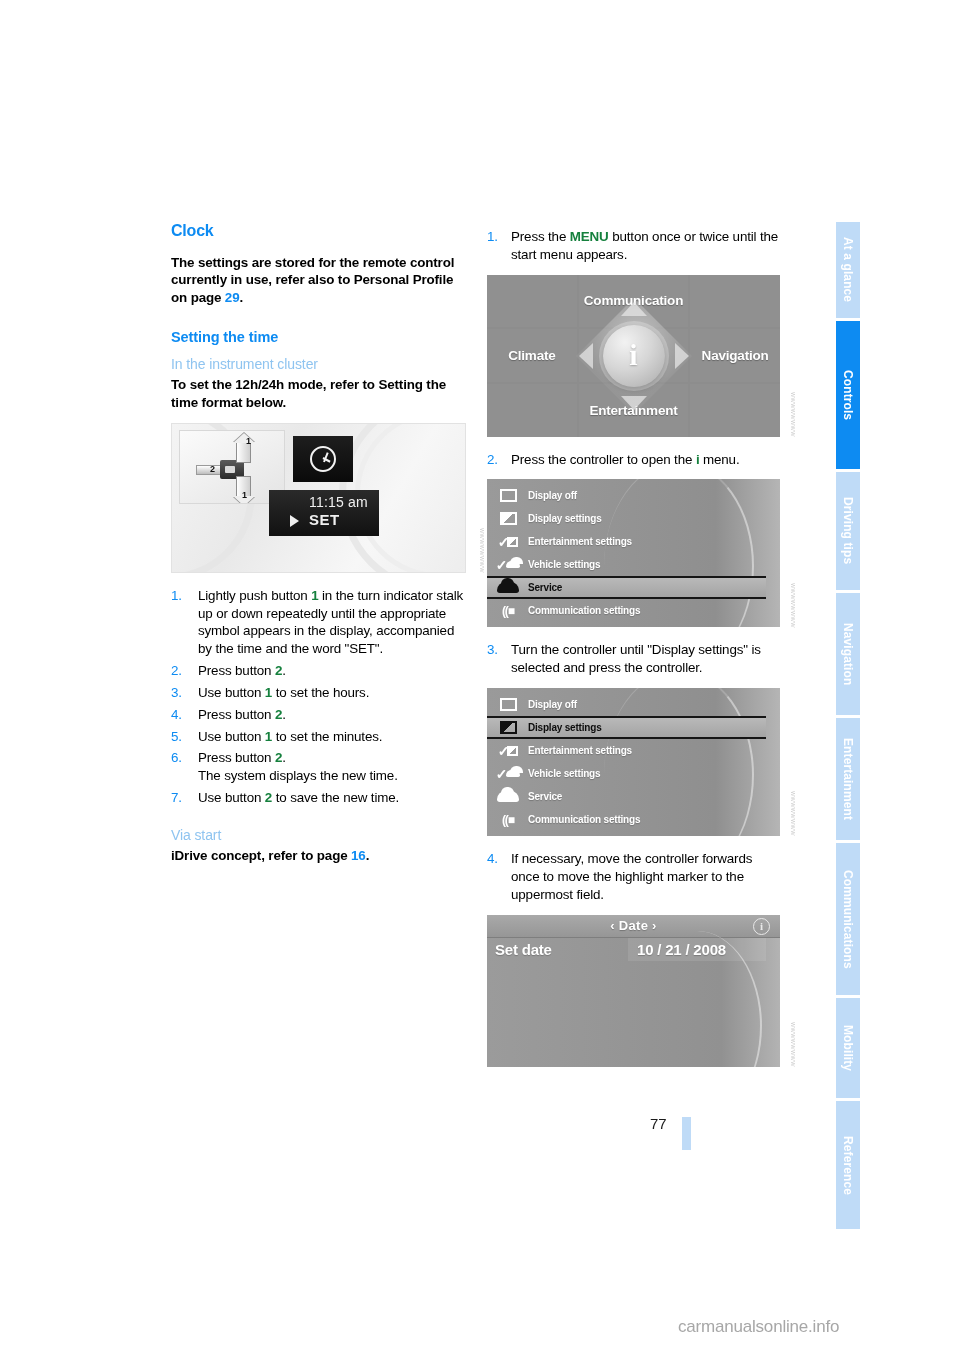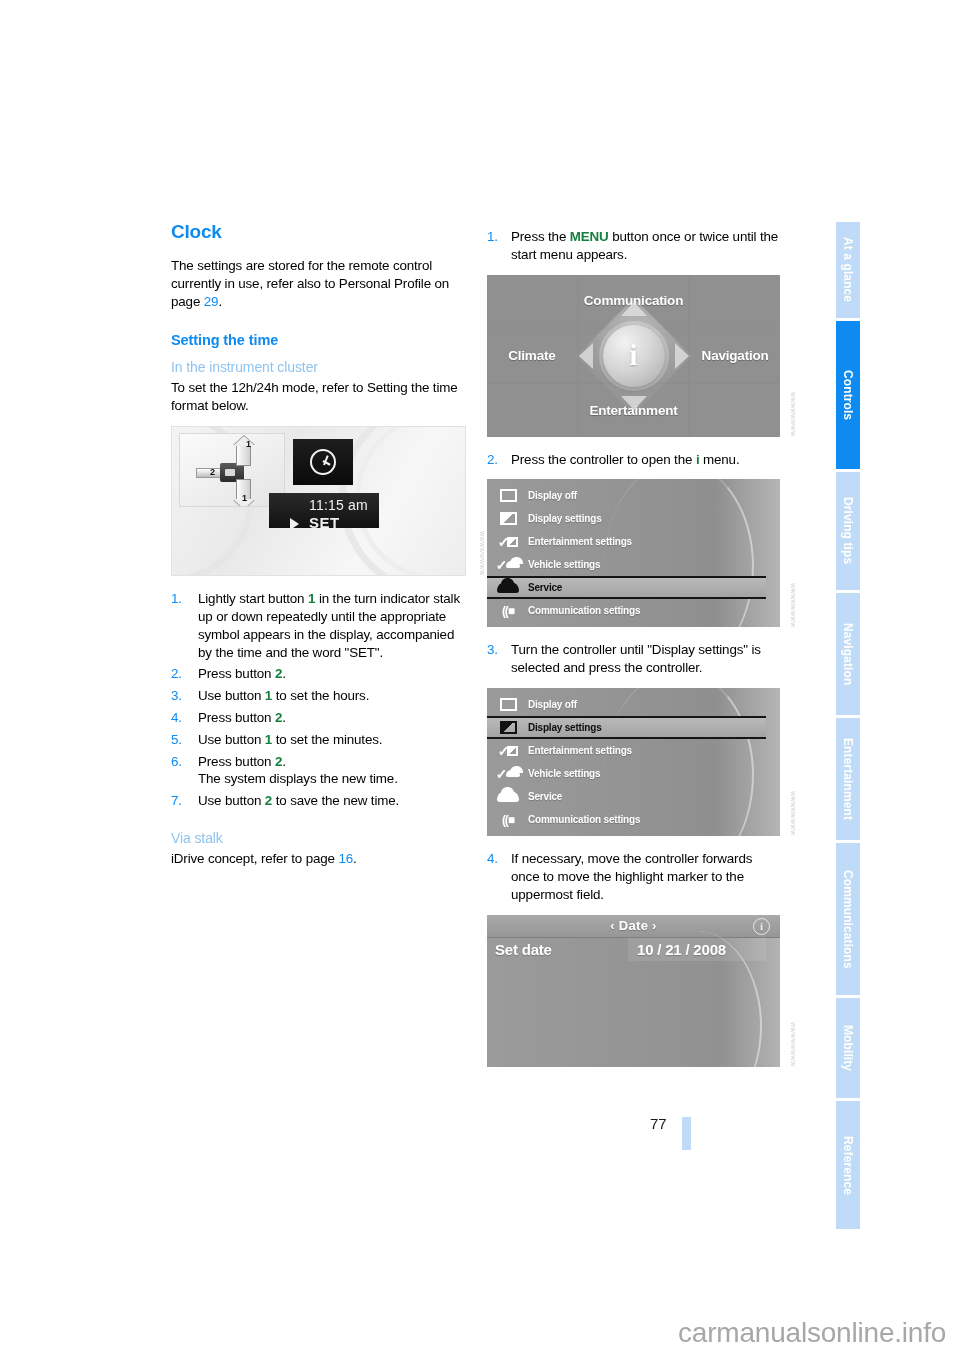--- a/index.html
+++ b/index.html
@@ -14,35 +14,36 @@
     background: #ffffff;
     overflow: hidden;
   }
 
   
   .col-left  { position: absolute; left: 171px; top: 222px; width: 300px; }
   .col-right { position: absolute; left: 487px; top: 222px; width: 295px; }
 
   
   h1.chapter-title {
-    font-size: 19px; font-weight: bold; color: #0d8bf2;
+    font-size: 16px; font-weight: bold; color: #0d8bf2;
     letter-spacing: -0.2px; line-height: 1.1;
     margin-bottom: 14px;
   }
   h2.section-title {
     font-size: 14.5px; font-weight: bold; color: #0d8bf2;
     margin-top: 22px; margin-bottom: 11px; letter-spacing: -0.1px;
   }
   h3.subsection-title {
     font-size: 14px; font-weight: normal; color: #8fc4f0;
     margin-bottom: 4px; letter-spacing: -0.1px;
   }
   p.body-text {
     font-size: 13.4px; color: #000000; line-height: 1.33;
     letter-spacing: -0.15px;
+    font-weight: bold;
   }
   .pageref { color: #0d8bf2; }
 
   
   ol.steps { list-style: none; margin-top: 6px; }
   ol.steps > li {
     position: relative;
     padding-left: 27px;
     font-size: 13.4px; color: #000; line-height: 1.33;
     letter-spacing: -0.15px;
@@ -142,21 +143,21 @@
   }
   .clock-glyph::before {
     content:""; position:absolute; left:11px; top:4px; width:2px; height:10px;
     background:#f2f2f2; transform-origin: bottom center; transform: rotate(22deg);
   }
   .clock-glyph::after {
     content:""; position:absolute; left:11px; top:9px; width:8px; height:2px;
     background:#f2f2f2; transform-origin: left center; transform: rotate(28deg);
   }
   .time-tile {
-    position: absolute; left: 97px; top: 66px; width: 110px; height: 35px;
+    position: absolute; left: 97px; top: 66px; width: 110px; height: 46px;
     background: linear-gradient(#2a2a2a,#111111);
     color:#f0f0f0;
   }
   .time-val {
     position:absolute; left: 40px; top: 4px; font-size: 14px; letter-spacing:0.2px;
     font-family:"Liberation Sans", sans-serif;
   }
   .time-set {
     position:absolute; left: 40px; top: 21px; font-size: 15px; font-weight:bold;
     letter-spacing: 0.5px;
@@ -363,21 +364,21 @@
   .page-number {
     position: absolute; left: 650px; top: 1115px;
     font-size: 15px; color: #1a1a1a;
   }
   .page-bar {
     position: absolute; left: 682px; top: 1117px;
     width: 9px; height: 33px; background: #bfdbf7;
   }
   .watermark {
     position: absolute; left: 678px; top: 1317px;
-    font-size: 28px; color: #a7a7a7;
+    font-size: 17px; color: #a7a7a7;
     letter-spacing: -0.2px;
   }
 </style>
 </head>
 <body>
 
 <div id="page">
 
   <div class="col-left">
 
@@ -413,30 +414,30 @@
         <div class="time-tile">
           <div class="time-caret"></div>
           <div class="time-val">11:15 am</div>
           <div class="time-set">SET</div>
         </div>
       </div>
       <div class="fig-credit">WWWWWWWW</div>
     </div>
 
     <ol class="steps tight" id="left-steps">
-        <li><span class="num">1.</span><span>Lightly start button </span><b>1</b><span> in the turn indicator stalk up or down repeatedly until the appropriate symbol appears in the display, accompanied by the time and the word "SET".</span></li>
+        <li><span class="num">1.</span><span>Lightly push button </span><b>1</b><span> in the turn indicator stalk up or down repeatedly until the appropriate symbol appears in the display, accompanied by the time and the word "SET".</span></li>
         <li><span class="num">2.</span><span>Press button </span><b>2</b><span>.</span></li>
         <li><span class="num">3.</span><span>Use button </span><b>1</b><span> to set the hours.</span></li>
         <li><span class="num">4.</span><span>Press button </span><b>2</b><span>.</span></li>
         <li><span class="num">5.</span><span>Use button </span><b>1</b><span> to set the minutes.</span></li>
         <li><span class="num">6.</span><span>Press button </span><b>2</b><span>.<br>The system displays the new time.</span></li>
         <li><span class="num">7.</span><span>Use button </span><b>2</b><span> to save the new time.</span></li>
       </ol>
 
-    <h3 class="subsection-title" style="margin-top:20px;">Via stalk</h3>
+    <h3 class="subsection-title" style="margin-top:20px;">Via start</h3>
     <p class="body-text"><span>iDrive concept, refer to page </span><span class="pageref">16</span><span>.</span></p>
 
   </div>
 
   <div class="col-right">
 
     <ol class="steps right-list">
       <li>
         <span class="num">1.</span><span>Press the </span><b>MENU</b><span> button once or twice until the start menu appears.</span>
       </li>

